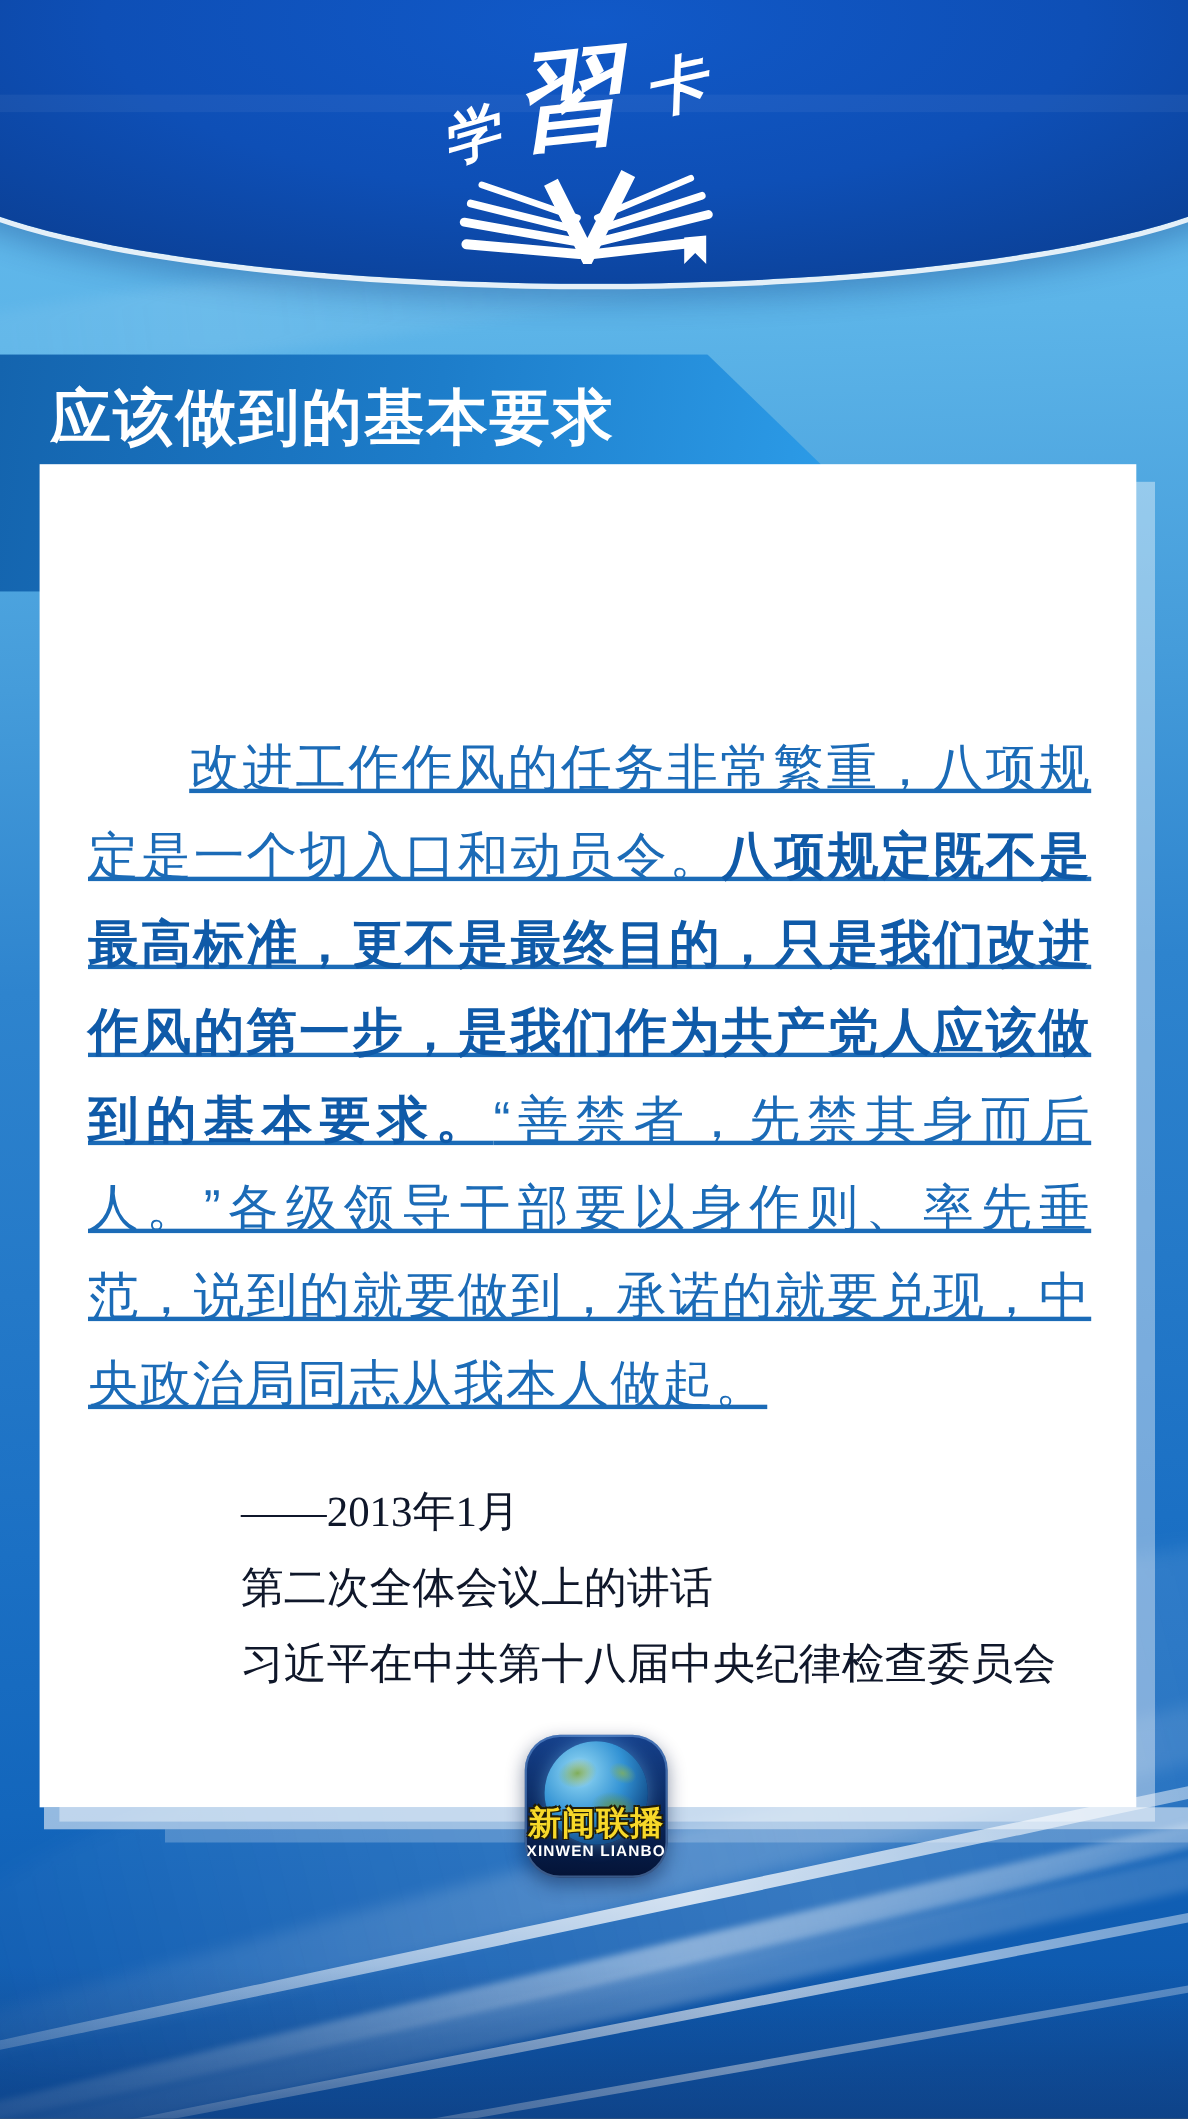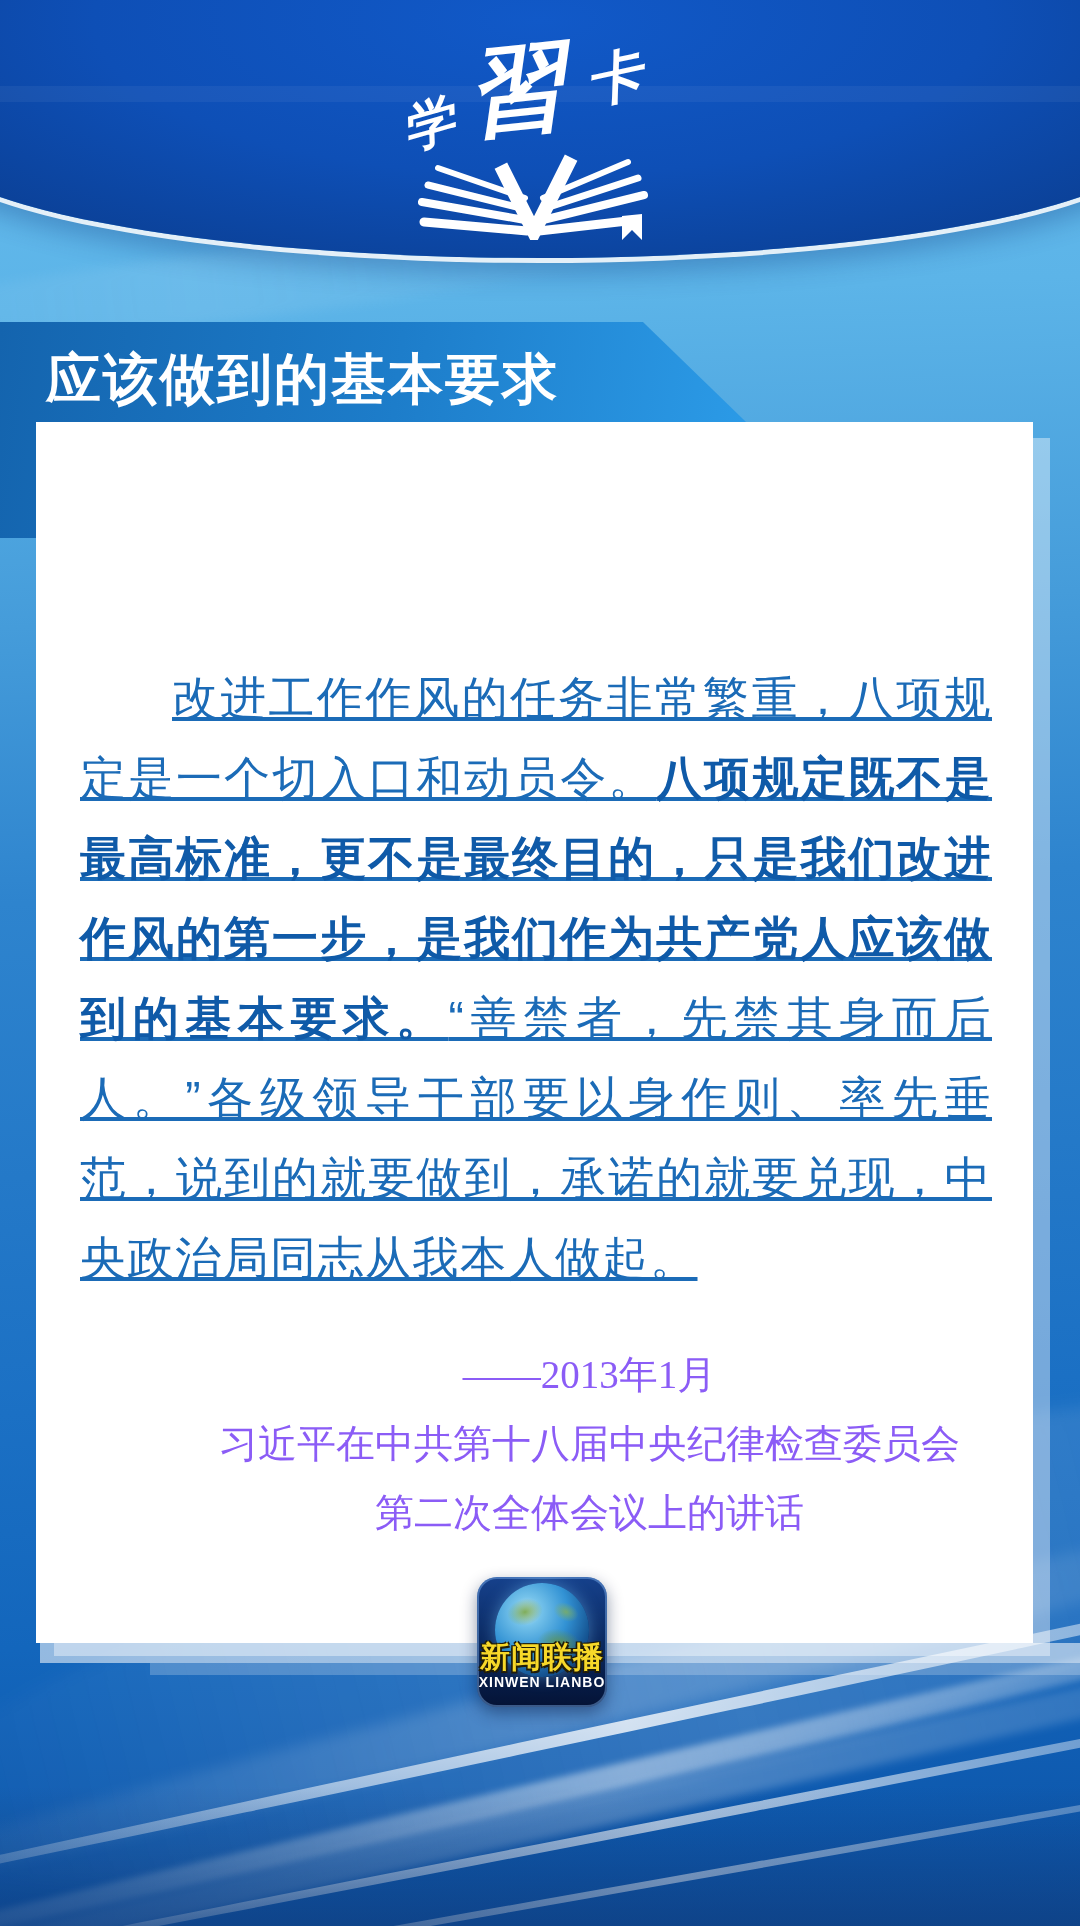--- a/index.html
+++ b/index.html
@@ -59,26 +59,26 @@
 
   
   .card-shadow { position:absolute; left:54px; top:438px; width:996px; height:1218px;
     background:rgba(255,255,255,0.40); }
   .card { position:absolute; left:36px; top:422px; width:997px; height:1221px;
     background:#ffffff; }
   .quote { position:absolute; left:44px; top:190px; width:912px;
     font-size:46px; line-height:80px; letter-spacing:1.5px;
     color:#1b6bb7; text-align:justify; text-indent:2em;text-decoration:underline; }
   .quote .bold { font-weight:bold; color:#0f5aa8; }
-  .attribution { position:absolute; right:73px; top:918px; text-align:center;
-    font-family:"Liberation Serif", serif; font-size:39px; line-height:69px; color:#8b5cf6; }
+  .attribution { position:absolute; right:73px; top:918px; text-align:left;
+    font-family:"Liberation Serif", serif; font-size:39px; line-height:69px; color:#0f172a; }
 
   
   .badge { position:absolute; left:477px; top:1577px; width:130px; height:130px;
-    border-radius:20px; overflow:hidden;
+    border-radius:32px; overflow:hidden;
     background:linear-gradient(180deg, #16418c 0%, #0b2a62 48%, #041336 100%);
     box-shadow:inset 0 0 0 2px rgba(125,175,235,0.45), 0 6px 16px rgba(4,22,64,0.45); }
   .globe { position:absolute; left:50%; top:6px; transform:translateX(-50%);
     width:94px; height:94px; border-radius:50%;
     background:radial-gradient(circle at 34% 30%, #c4e8f8 0%, #74c2ea 16%, #3292d4 45%, #155492 72%, #0a2f5e 100%);
     box-shadow:0 0 16px rgba(120,200,255,0.45); }
   .land { position:absolute; border-radius:50%; }
   .land-a { left:12px; top:16px; width:36px; height:26px; transform:rotate(-15deg);
     background:radial-gradient(closest-side, rgba(124,170,82,0.95), rgba(124,170,82,0)); }
   .land-b { left:42px; top:46px; width:44px; height:30px; transform:rotate(10deg);
@@ -135,22 +135,22 @@
       <div>应该做到的基本要求</div>
       <div>应该做到的基本要求</div>
     </div>
   </div>
 
   <div class="card-shadow"></div>
   <div class="card">
     <p class="quote"><span>改进工作作风的任务非常繁重，八项规定是一个切入口和动员令。</span><span class="bold">八项规定既不是最高标准，更不是最终目的，只是我们改进作风的第一步，是我们作为共产党人应该做到的基本要求。</span><span>“善禁者，先禁其身而后人。”各级领导干部要以身作则、率先垂范，说到的就要做到，承诺的就要兑现，中央政治局同志从我本人做起。</span></p>
     <div class="attribution">
       <div>——2013年1月</div>
+      <div>第二次全体会议上的讲话</div>
       <div>习近平在中共第十八届中央纪律检查委员会</div>
-      <div>第二次全体会议上的讲话</div>
     </div>
   </div>
 
   <div class="underband"></div>
   <div class="underband2"></div>
 
   <div class="badge">
     <div class="globe">
       <div class="land land-a"></div>
       <div class="land land-b"></div>

